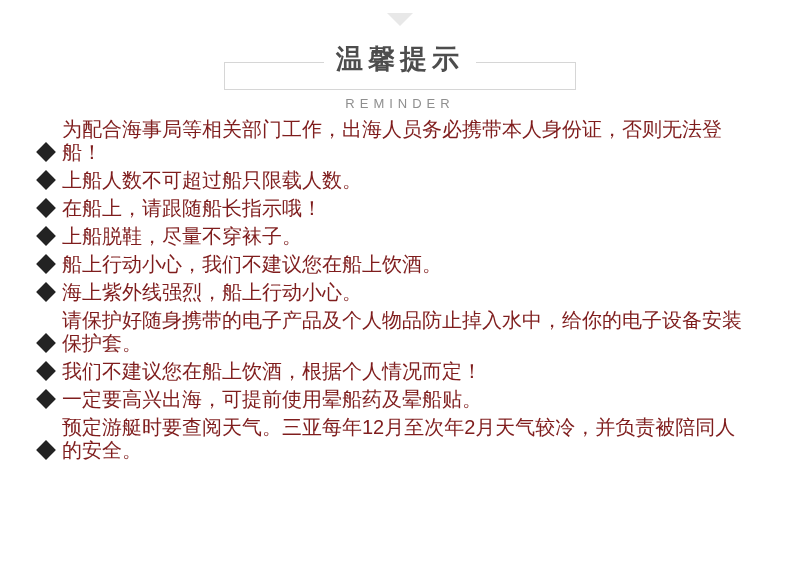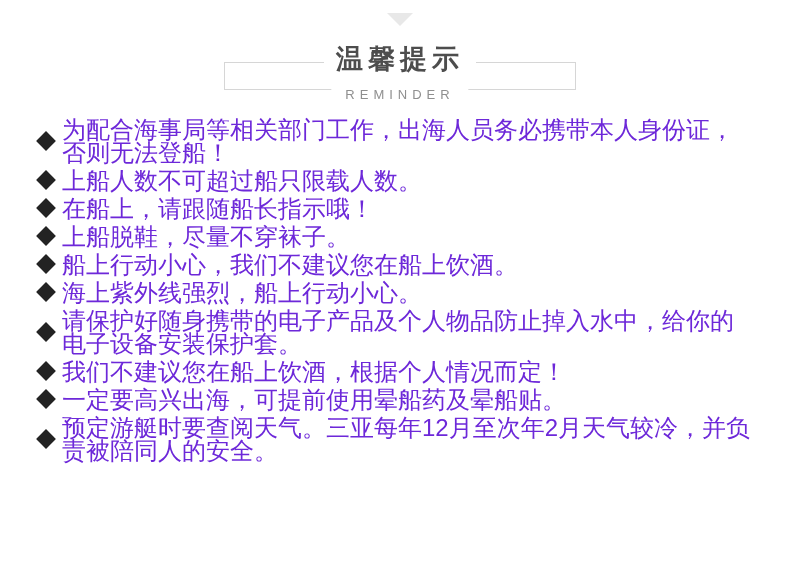--- a/index.html
+++ b/index.html
@@ -45,21 +45,21 @@
     font-size: 27px;
     font-weight: bold;
     letter-spacing: 5px;
     color: #4d4d4d;
     white-space: nowrap;
     z-index: 2;
     line-height: 30px;
   }
   .page-subtitle {
     position: absolute;
-    top: 87px;
+    top: 96px;
     left: 50%;
     transform: translateX(-50%);
     background: #ffffff;
     padding: 0 14px;
     font-size: 13px;
     letter-spacing: 5px;
     color: #8f8f8f;
     white-space: nowrap;
     z-index: 2;
     line-height: 15px;
@@ -67,24 +67,24 @@
 
   
   .notice-list {
     position: absolute;
     left: 36px;
     top: 118px;
     width: 752px;
   }
   .notice-item {
     display: flex;
-    align-items: center;
+    align-items: flex-end;
     margin-bottom: 5px;
-    color: #6d28d9;
-    font-size: 24px;
+    color: #7f1d1d;
+    font-size: 20px;
     line-height: 23px;
   }
   .bullet-box {
     flex: 0 0 26px;
     height: 23px;
     position: relative;
   }
   .diamond {
     position: absolute;
     left: 3px;

